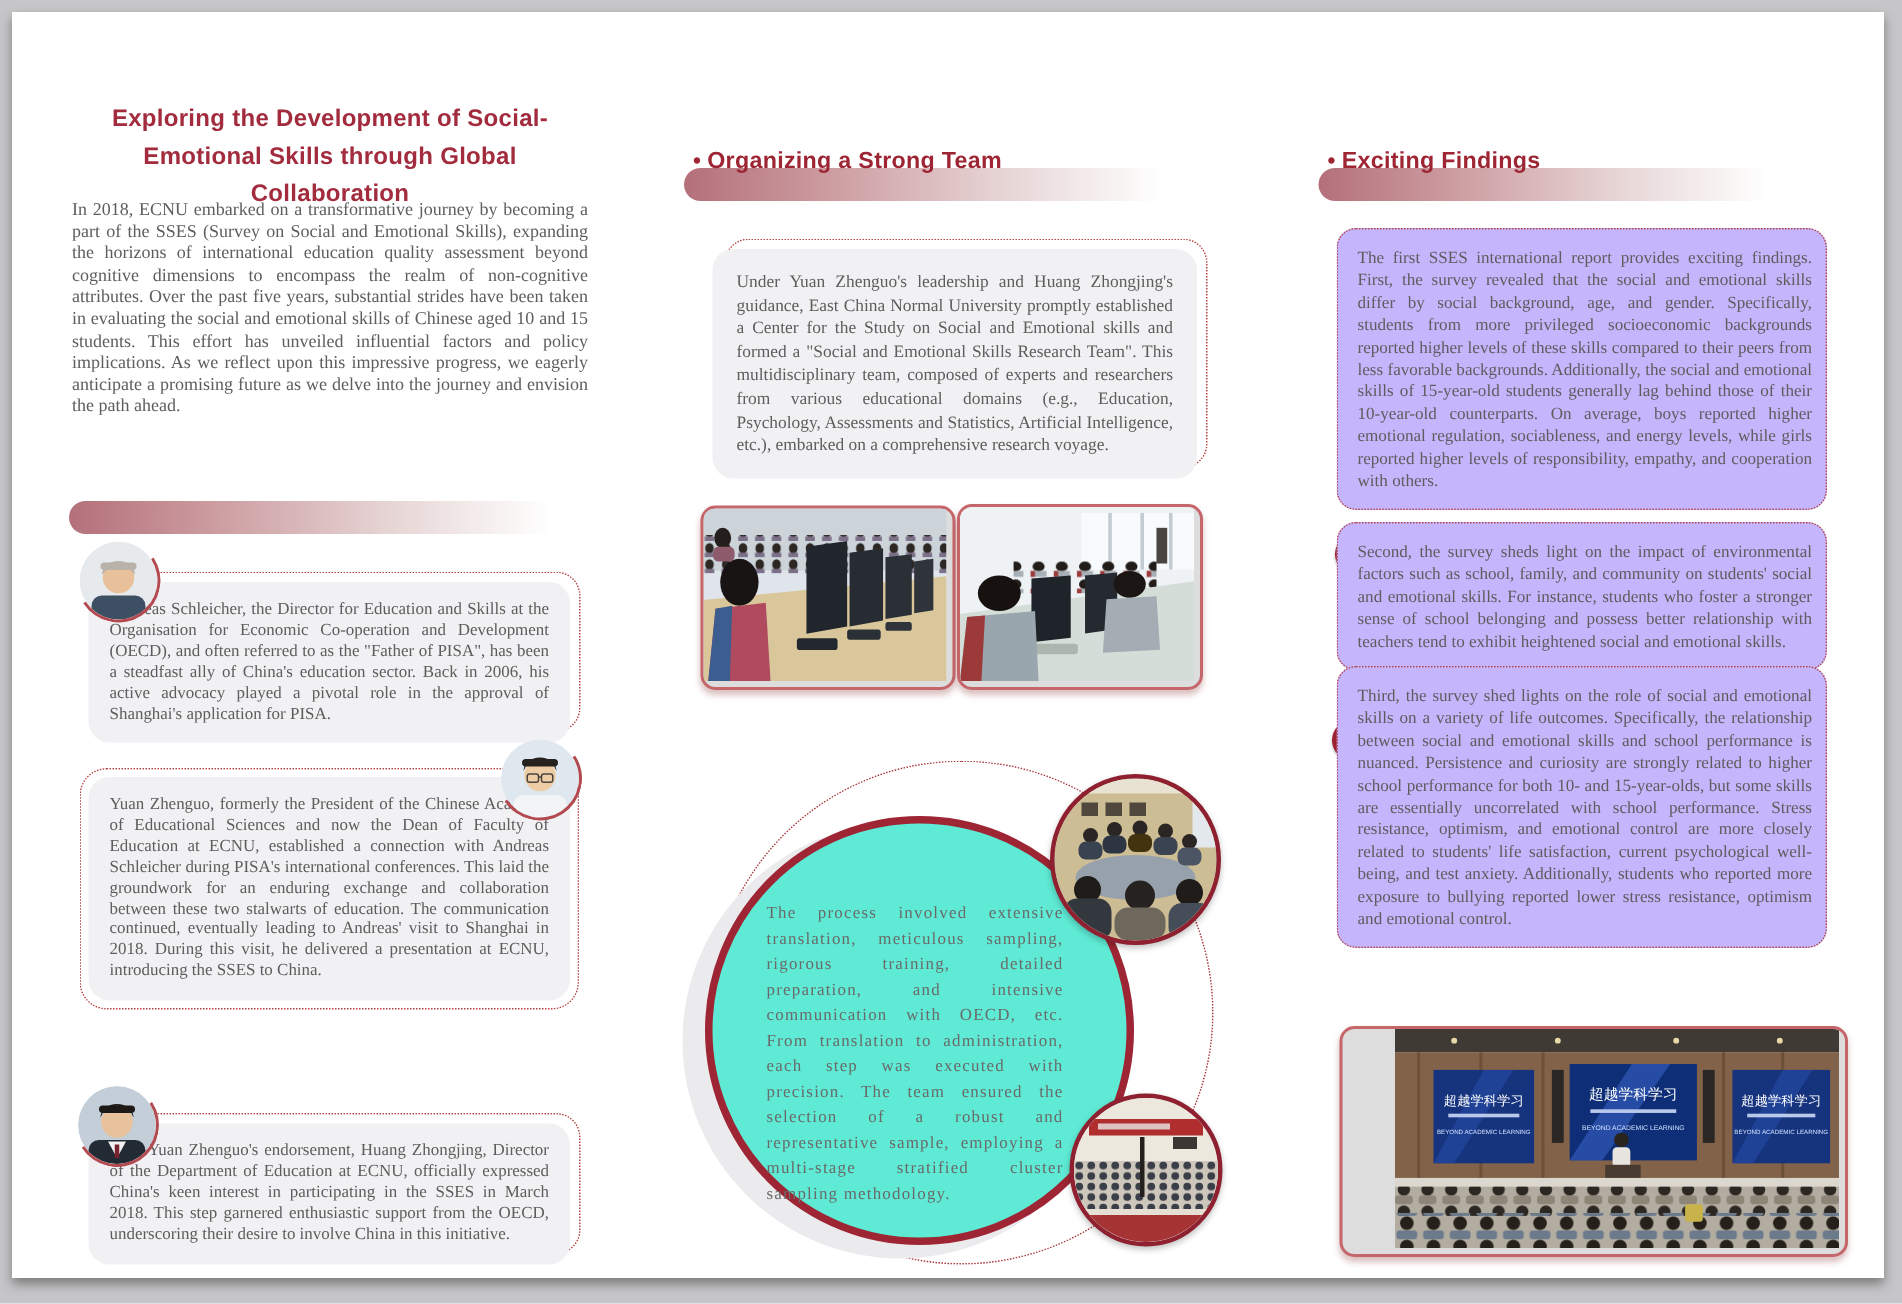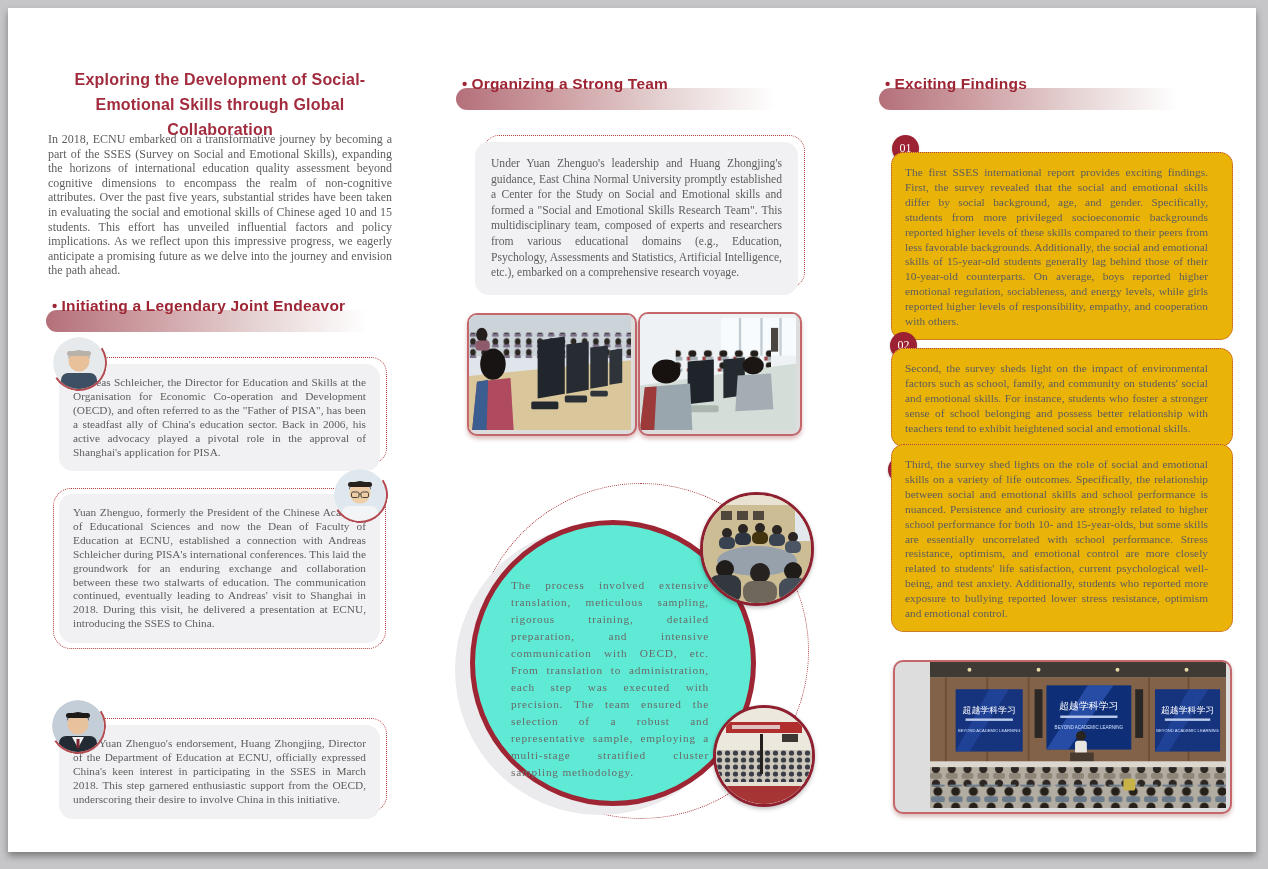--- a/index.html
+++ b/index.html
@@ -5,21 +5,21 @@
   html,body{margin:0;padding:0;}
   body{
     width:1268px;height:869px;position:relative;
     background:#c6c6c8;overflow:hidden;
     font-family:"Liberation Sans",sans-serif;
   }
   .page{
     position:absolute;left:8px;top:8px;width:1248px;height:844px;
     background:#ffffff;box-shadow:0 4px 7px rgba(0,0,0,.38);
   }
-  .abs{position:absolute;}
+  .abs{position:absolute;margin-top:24px;}
 
   
   .title{
     left:36px;top:60px;width:352px;margin:0;
     text-align:center;font-weight:bold;font-size:16px;line-height:1.55;
     color:#a22c3e;letter-spacing:.2px;
   }
   .title span{display:block;}
 
   .body-serif{
@@ -109,22 +109,22 @@
   
   .fbadge{
     width:27px;height:27px;border-radius:50%;background:#9c2132;
     color:#fff;font-family:Liberation Serif, serif;font-size:12px;
     text-align:center;line-height:27px;box-shadow:0 1px 2px rgba(0,0,0,.3);
   }
   #badge-01{left:884px;top:127px;}
   #badge-02{left:882px;top:324px;}
   #badge-03{left:880px;top:448px;}
   .fbox{
-    border:1.5px dotted #b5413f;border-radius:13px;background:#eab308;
-    padding:12px 24px 10px 13px;font-size:11.4px;line-height:14.9px;
+    border:1.5px dotted #b5413f;border-radius:13px;background:#c4b5fd;
+    padding:12px 9px 10px 13px;font-size:11.4px;line-height:14.9px;
   }
   .fbox p{margin:0;}
   #finding-box-1{left:883px;top:144px;width:303px;}
   #finding-box-2{left:883px;top:340px;width:303px;}
   #finding-box-3{left:883px;top:436px;width:303px;}
 
   #stage-photo{left:885px;top:652px;width:300px;height:150px;padding-left:35px;}
 </style>
 </head>
 <body>
@@ -133,21 +133,20 @@
 
   <h1 class="abs title">
     <span>Exploring the Development of Social-</span>
     <span>Emotional Skills through Global Collaboration</span>
   </h1>
 
   <p class="abs body-serif intro">In 2018, ECNU embarked on a transformative journey by becoming a part of the SSES (Survey on Social and Emotional Skills), expanding the horizons of international education quality assessment beyond cognitive dimensions to encompass the realm of non-cognitive attributes. Over the past five years, substantial strides have been taken in evaluating the social and emotional skills of Chinese aged 10 and 15 students. This effort has unveiled influential factors and policy implications. As we reflect upon this impressive progress, we eagerly anticipate a promising future as we delve into the journey and envision the path ahead.</p>
 
   <div class="abs band" id="band-initiating">
     <span class="pill"></span>
-    <span class="blabel"><span class="bullet">•</span><span>Initiating a Legendary Joint Endeavor</span></span>
   </div>
 
   <div class="abs" id="profile-andreas">
     <span class="dotted-shift"></span>
     <div class="gbox body-serif">
       <p>Andreas Schleicher, the Director for Education and Skills at the Organisation for Economic Co-operation and Development (OECD), and often referred to as the "Father of PISA", has been a steadfast ally of China's education sector. Back in 2006, his active advocacy played a pivotal role in the approval of Shanghai's application for PISA.</p>
     </div>
     <div class="avatar" id="avatar-andreas">
       <svg width="52" height="52" viewBox="0 0 52 52">
         <circle cx="26" cy="26" r="26" fill="#e7eaec"></circle>

